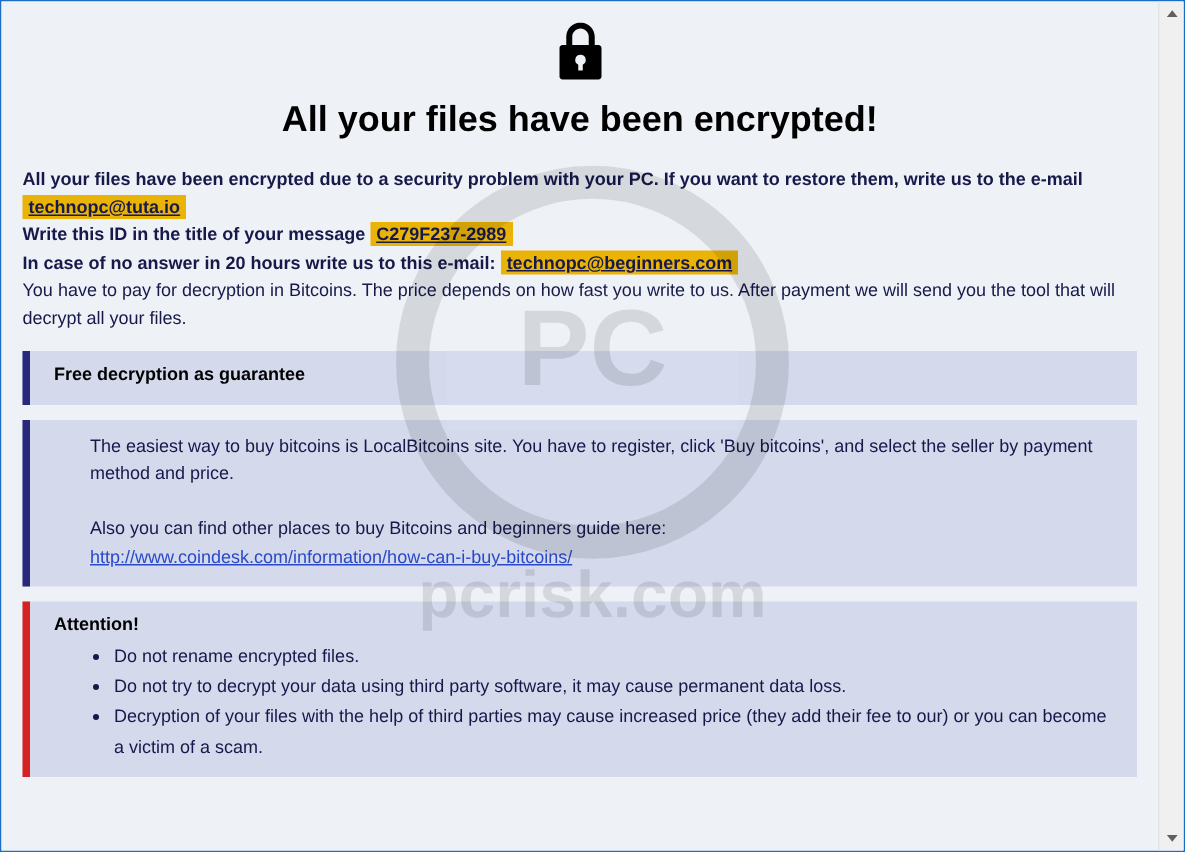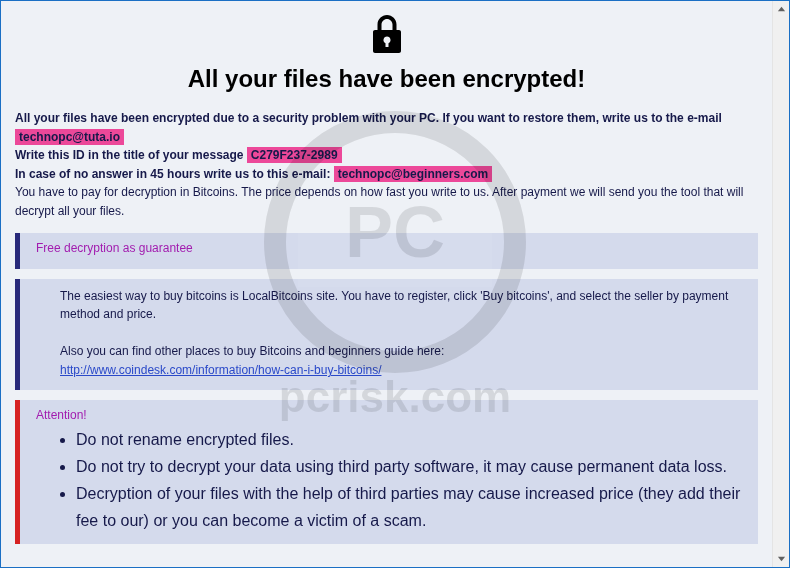--- a/index.html
+++ b/index.html
@@ -8,29 +8,29 @@
   .titlebar { height: 28px; background: #fff; border-bottom: 1px solid #e4e4e4; display: flex; align-items: center; padding: 0 8px; font-size: 13px; color: #333; }
   .content-wrap { flex: 1; position: relative; overflow: hidden; background: #eef1f6; }
   .content { position: absolute; left: 0; top: 0; right: 17px; bottom: 0; padding: 10px 14px 0 14px; overflow: hidden; }
   .scrollbar { position: absolute; right: 0; top: 0; bottom: 0; width: 17px; background: #f0f0f0; border-left: 1px solid #e4e4e4; display: flex; flex-direction: column; justify-content: space-between; align-items: center; }
   .sb-btn { width: 17px; height: 17px; display: flex; align-items: center; justify-content: center; color: #555; font-size: 10px; }
   .lock-wrap { text-align: center; margin-top: 4px; }
   .lock { display: inline-block; }
   .h1 { text-align: center; font-size: 24px; font-weight: 700; color: #000; margin-top: 6px; margin-bottom: 16px; }
   .intro { font-size: 12px; color: #16194a; line-height: 1.55; margin-bottom: 12px; }
   .intro b { font-weight: 700; }
-  .chip { background: #ec4899; color: #16194a; padding: 1px 4px; border-radius: 0; font-weight: 700; }
+  .chip { background: #eab308; color: #16194a; padding: 1px 4px; border-radius: 0; font-weight: 700; text-decoration: underline; }
   .note { font-size: 12px; color: #16194a; }
   .panel { background: #d4daec; border-left: 5px solid #28297a; padding: 8px 12px 10px 16px; margin-top: 10px; margin-bottom: 8px; }
   .panel.attention { border-left-color: #d62222; }
-  .panel-title { font-size: 12px; font-weight: 400; color: #a21caf; margin-bottom: 4px; }
+  .panel-title { font-size: 12px; font-weight: 700; color: #000000; margin-bottom: 4px; }
   .panel-body { font-size: 12px; color: #16194a; line-height: 1.55; padding-left: 24px; }
   .panel-body a, .link { color: #2a49c9; text-decoration: underline; cursor: pointer; }
   ul.bullets { list-style: disc; padding-left: 40px; }
-  ul.bullets li { font-size: 16px; color: #16194a; line-height: 1.7; }
+  ul.bullets li { font-size: 12px; color: #16194a; line-height: 1.7; }
   .watermark { position: absolute; left: 50%; top: 50%; transform: translate(-50%, -50%); pointer-events: none; opacity: 0.10; }
 </style>
 </head>
 <body>
 
 <div class="window">
 
   <div class="content-wrap">
 
     <div class="content">
@@ -48,21 +48,21 @@
       <div class="intro">
         <div>
           <b>All your files have been encrypted due to a security problem with your PC. If you want to restore them, write us to the e-mail </b>
           <span class="chip">technopc@tuta.io</span>
         </div>
         <div>
           <b>Write this ID in the title of your message </b>
           <span class="chip">C279F237-2989</span>
         </div>
         <div>
-          <b>In case of no answer in 45 hours write us to this e-mail: </b>
+          <b>In case of no answer in 20 hours write us to this e-mail: </b>
           <span class="chip">technopc@beginners.com</span>
         </div>
         <div class="note">You have to pay for decryption in Bitcoins. The price depends on how fast you write to us. After payment we will send you the tool that will decrypt all your files.</div>
       </div>
 
       <div class="panel">
         <div class="panel-title">Free decryption as guarantee</div>
       </div>
 
       <div class="panel">

